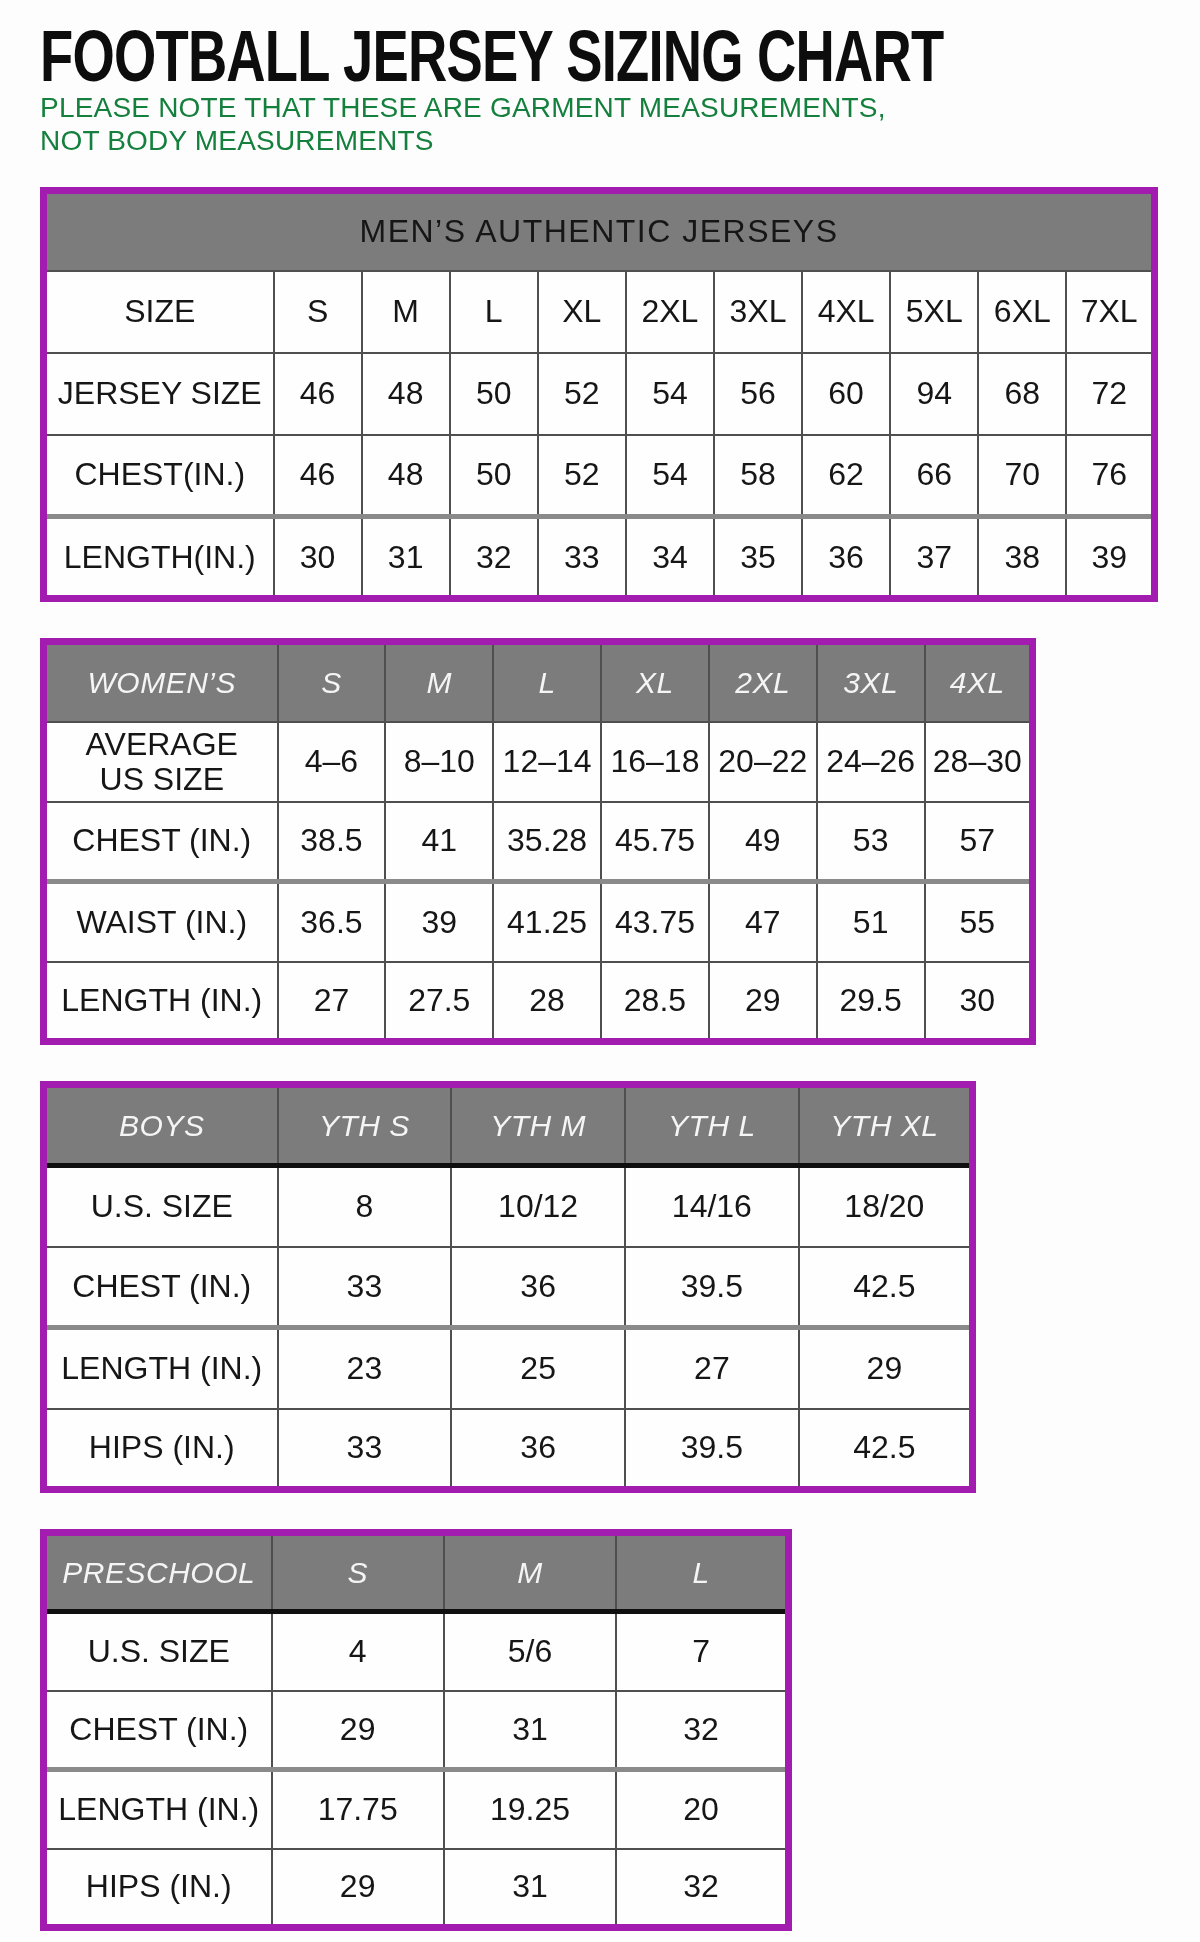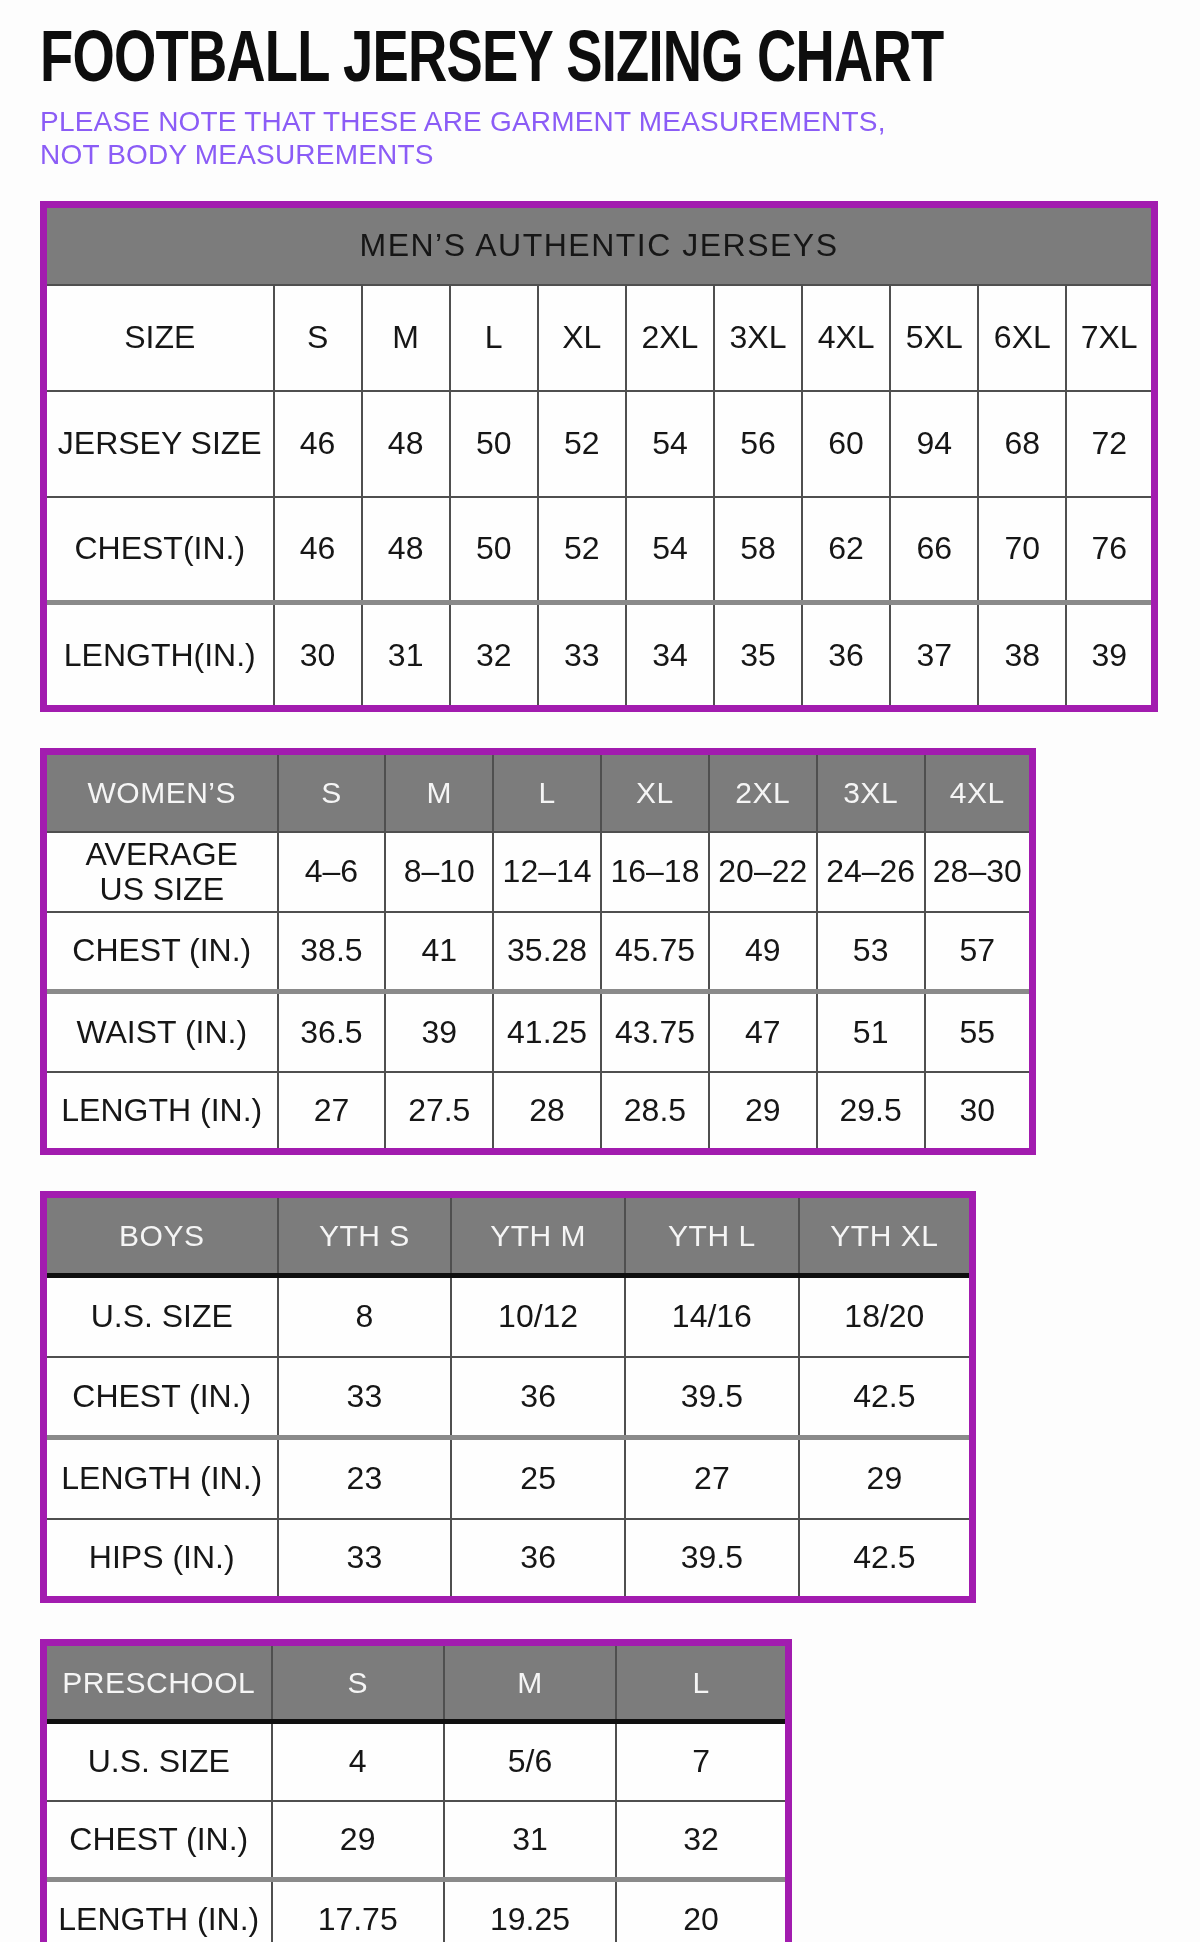--- a/index.html
+++ b/index.html
@@ -21,26 +21,25 @@
     display: inline-block;
     font-size: 68px;
     font-weight: 700;
     letter-spacing: -1px;
     color: #0d0d0d;
     transform: scale(0.80, 1.06);
     transform-origin: left center;
   }
 
   .note {
-    margin-top: 14px;
     max-width: 905px;
     font-size: 28px;
     line-height: 1.18;
     letter-spacing: 0.2px;
-    color: #8b5cf6;
+    color: #15803d;
   }
 
   table.tbl {
     border-collapse: collapse;
     table-layout: fixed;
     margin-top: 36px;
     background: #fefefe;
   }
   table.tbl, table.tbl td { border: 2px solid #4f4f4f; }
   table.tbl { border: 7px solid #a21caf; }
@@ -57,27 +56,28 @@
     color: #f5f5f5;
     font-size: 35px;
     letter-spacing: 1.5px;
     border-bottom: 2px solid #222;
   }
   tr.hdr td {
     background: #7c7c7c;
     color: #f5f5f5;
     font-size: 30px;
     letter-spacing: 0.5px;
+    font-style: italic;
   }
   tr.thickblack td { border-bottom: 5px solid #0f0f0f; }
   tr.graytop td { border-top: 5px solid #8a8a8a; }
   .pre { white-space: pre-line; line-height: 1.08; }
 
   table.mens { width: 1118px; margin-top: 30px; }
-  table.mens tr { height: 106px; }
+  table.mens tr { height: 82px; }
   table.mens tr.bandrow { height: 80px; }
   table.mens col.c-label { width: 230px; }
 
   table.womens { width: 996px; }
   table.womens tr { height: 80px; }
   table.womens col.c-label { width: 234px; }
 
   table.boys { width: 936px; }
   table.boys tr { height: 81px; }
   table.boys col.c-label { width: 234px; }

